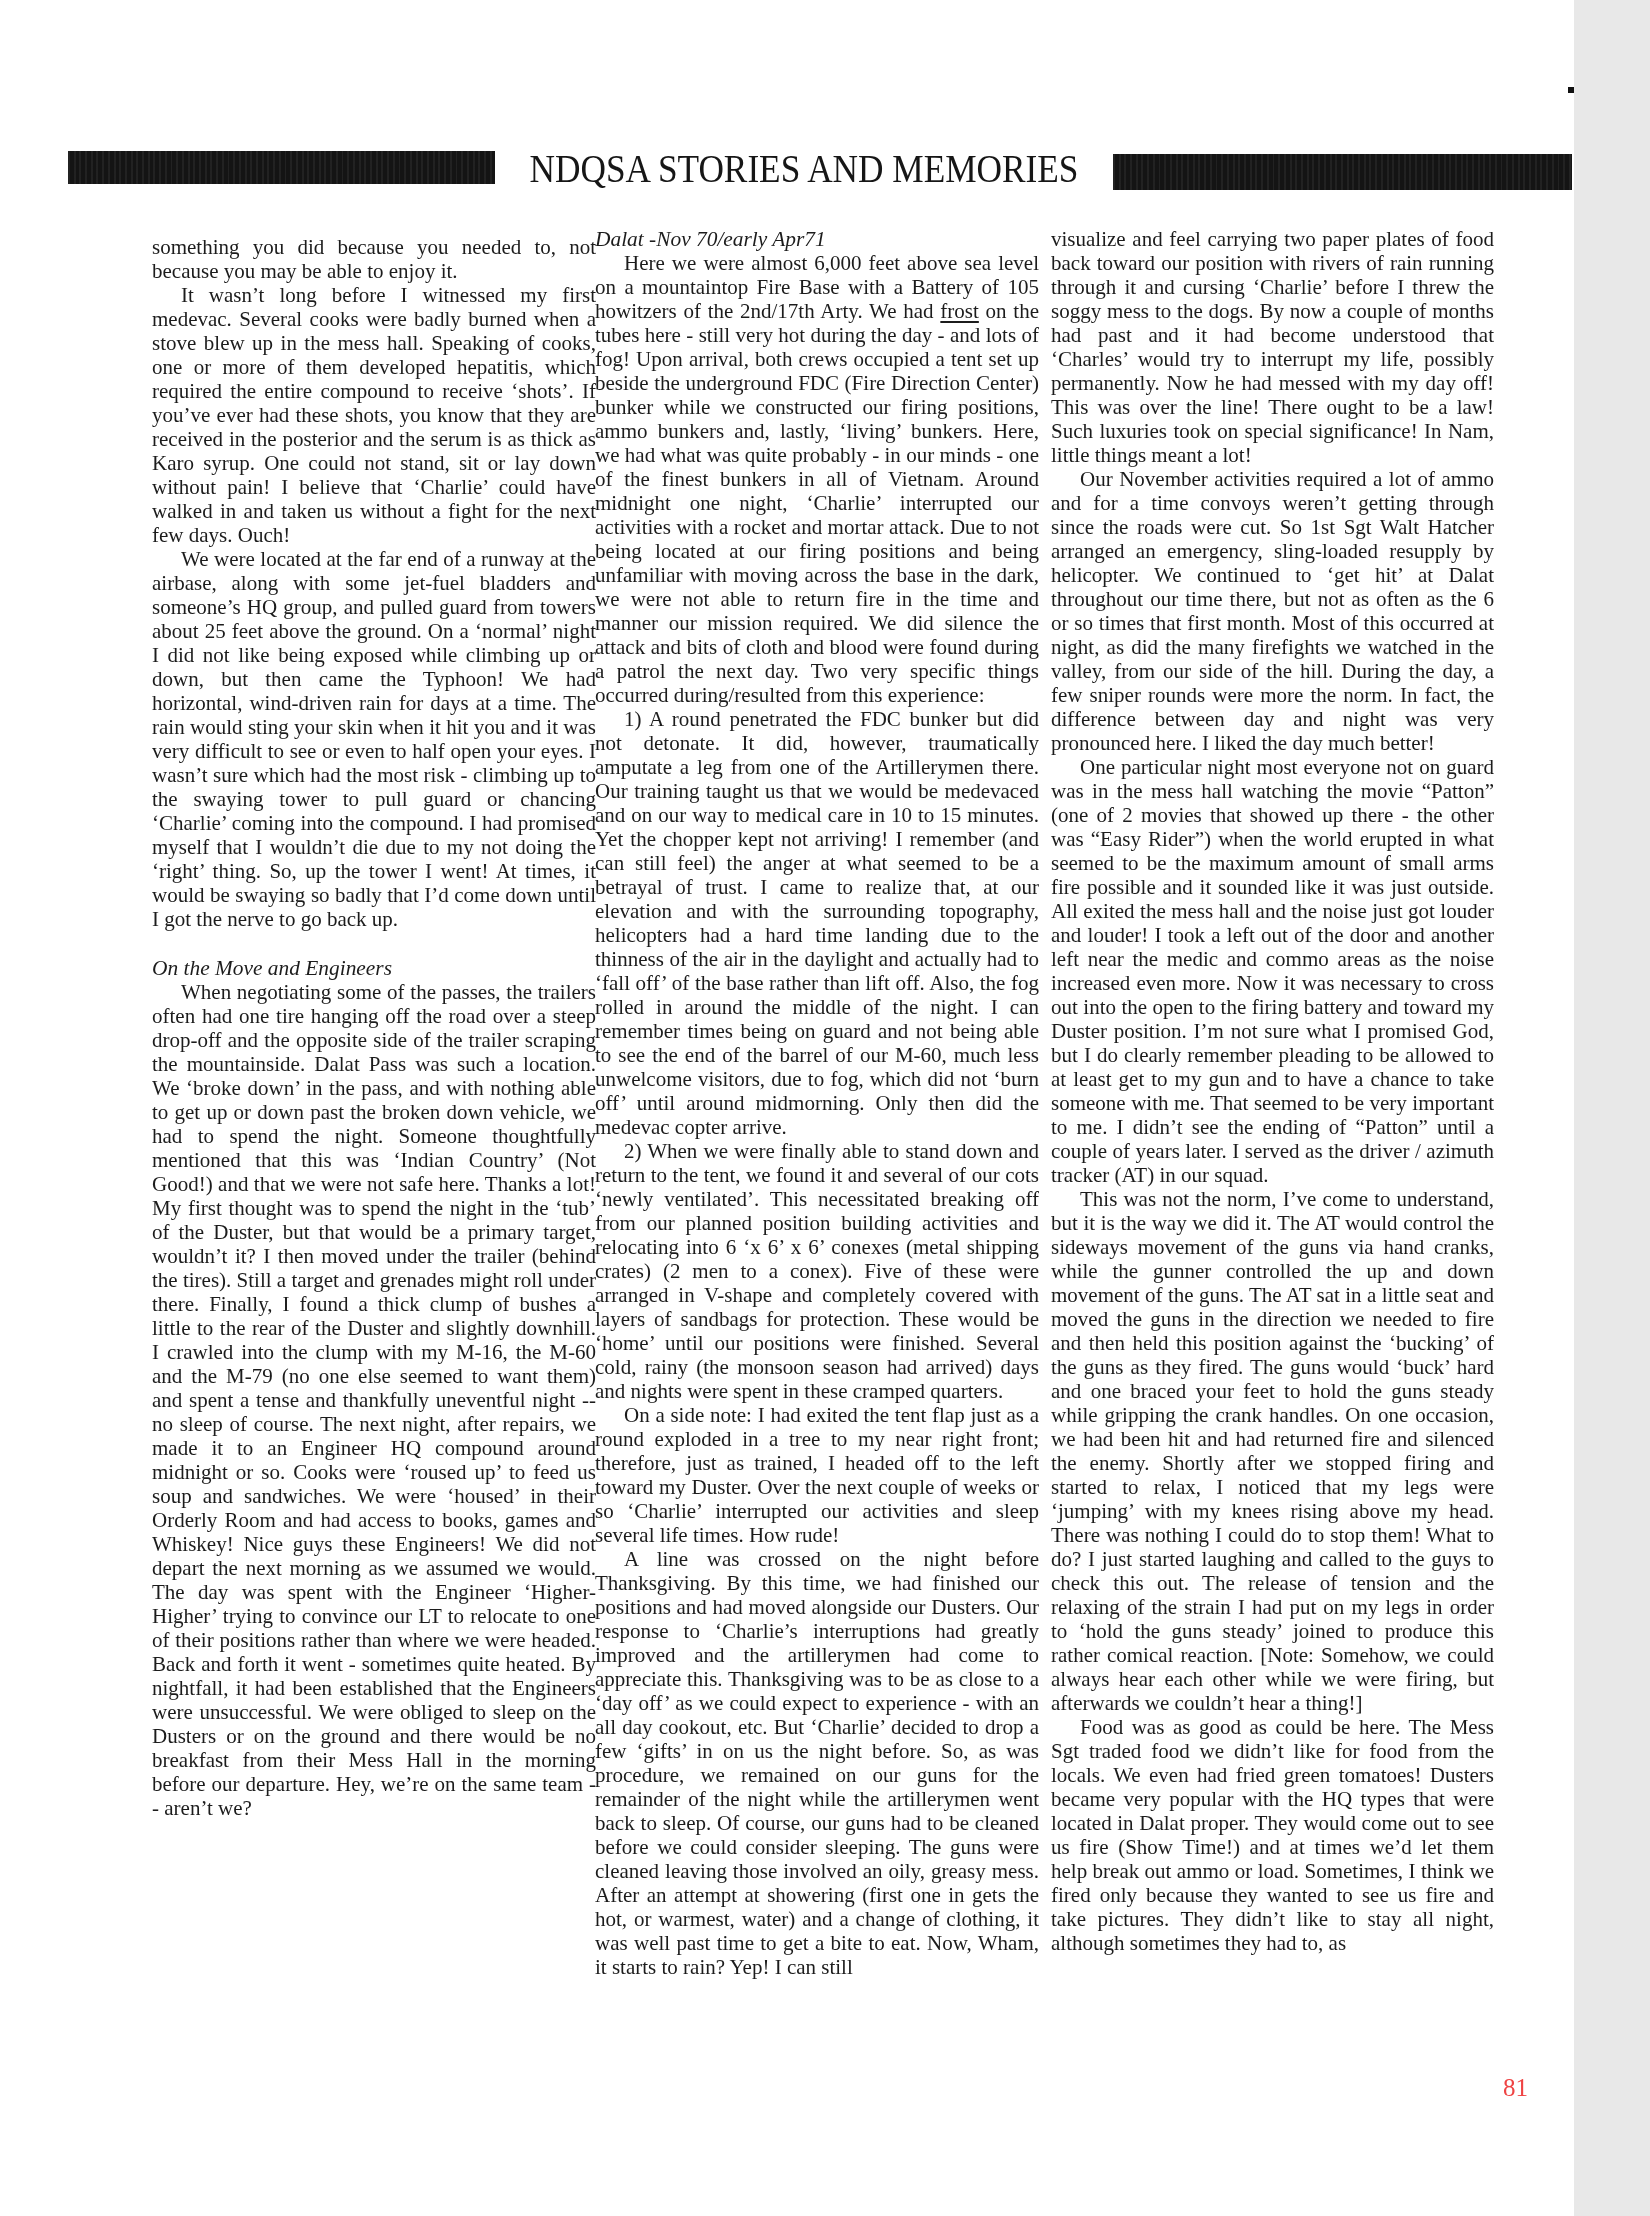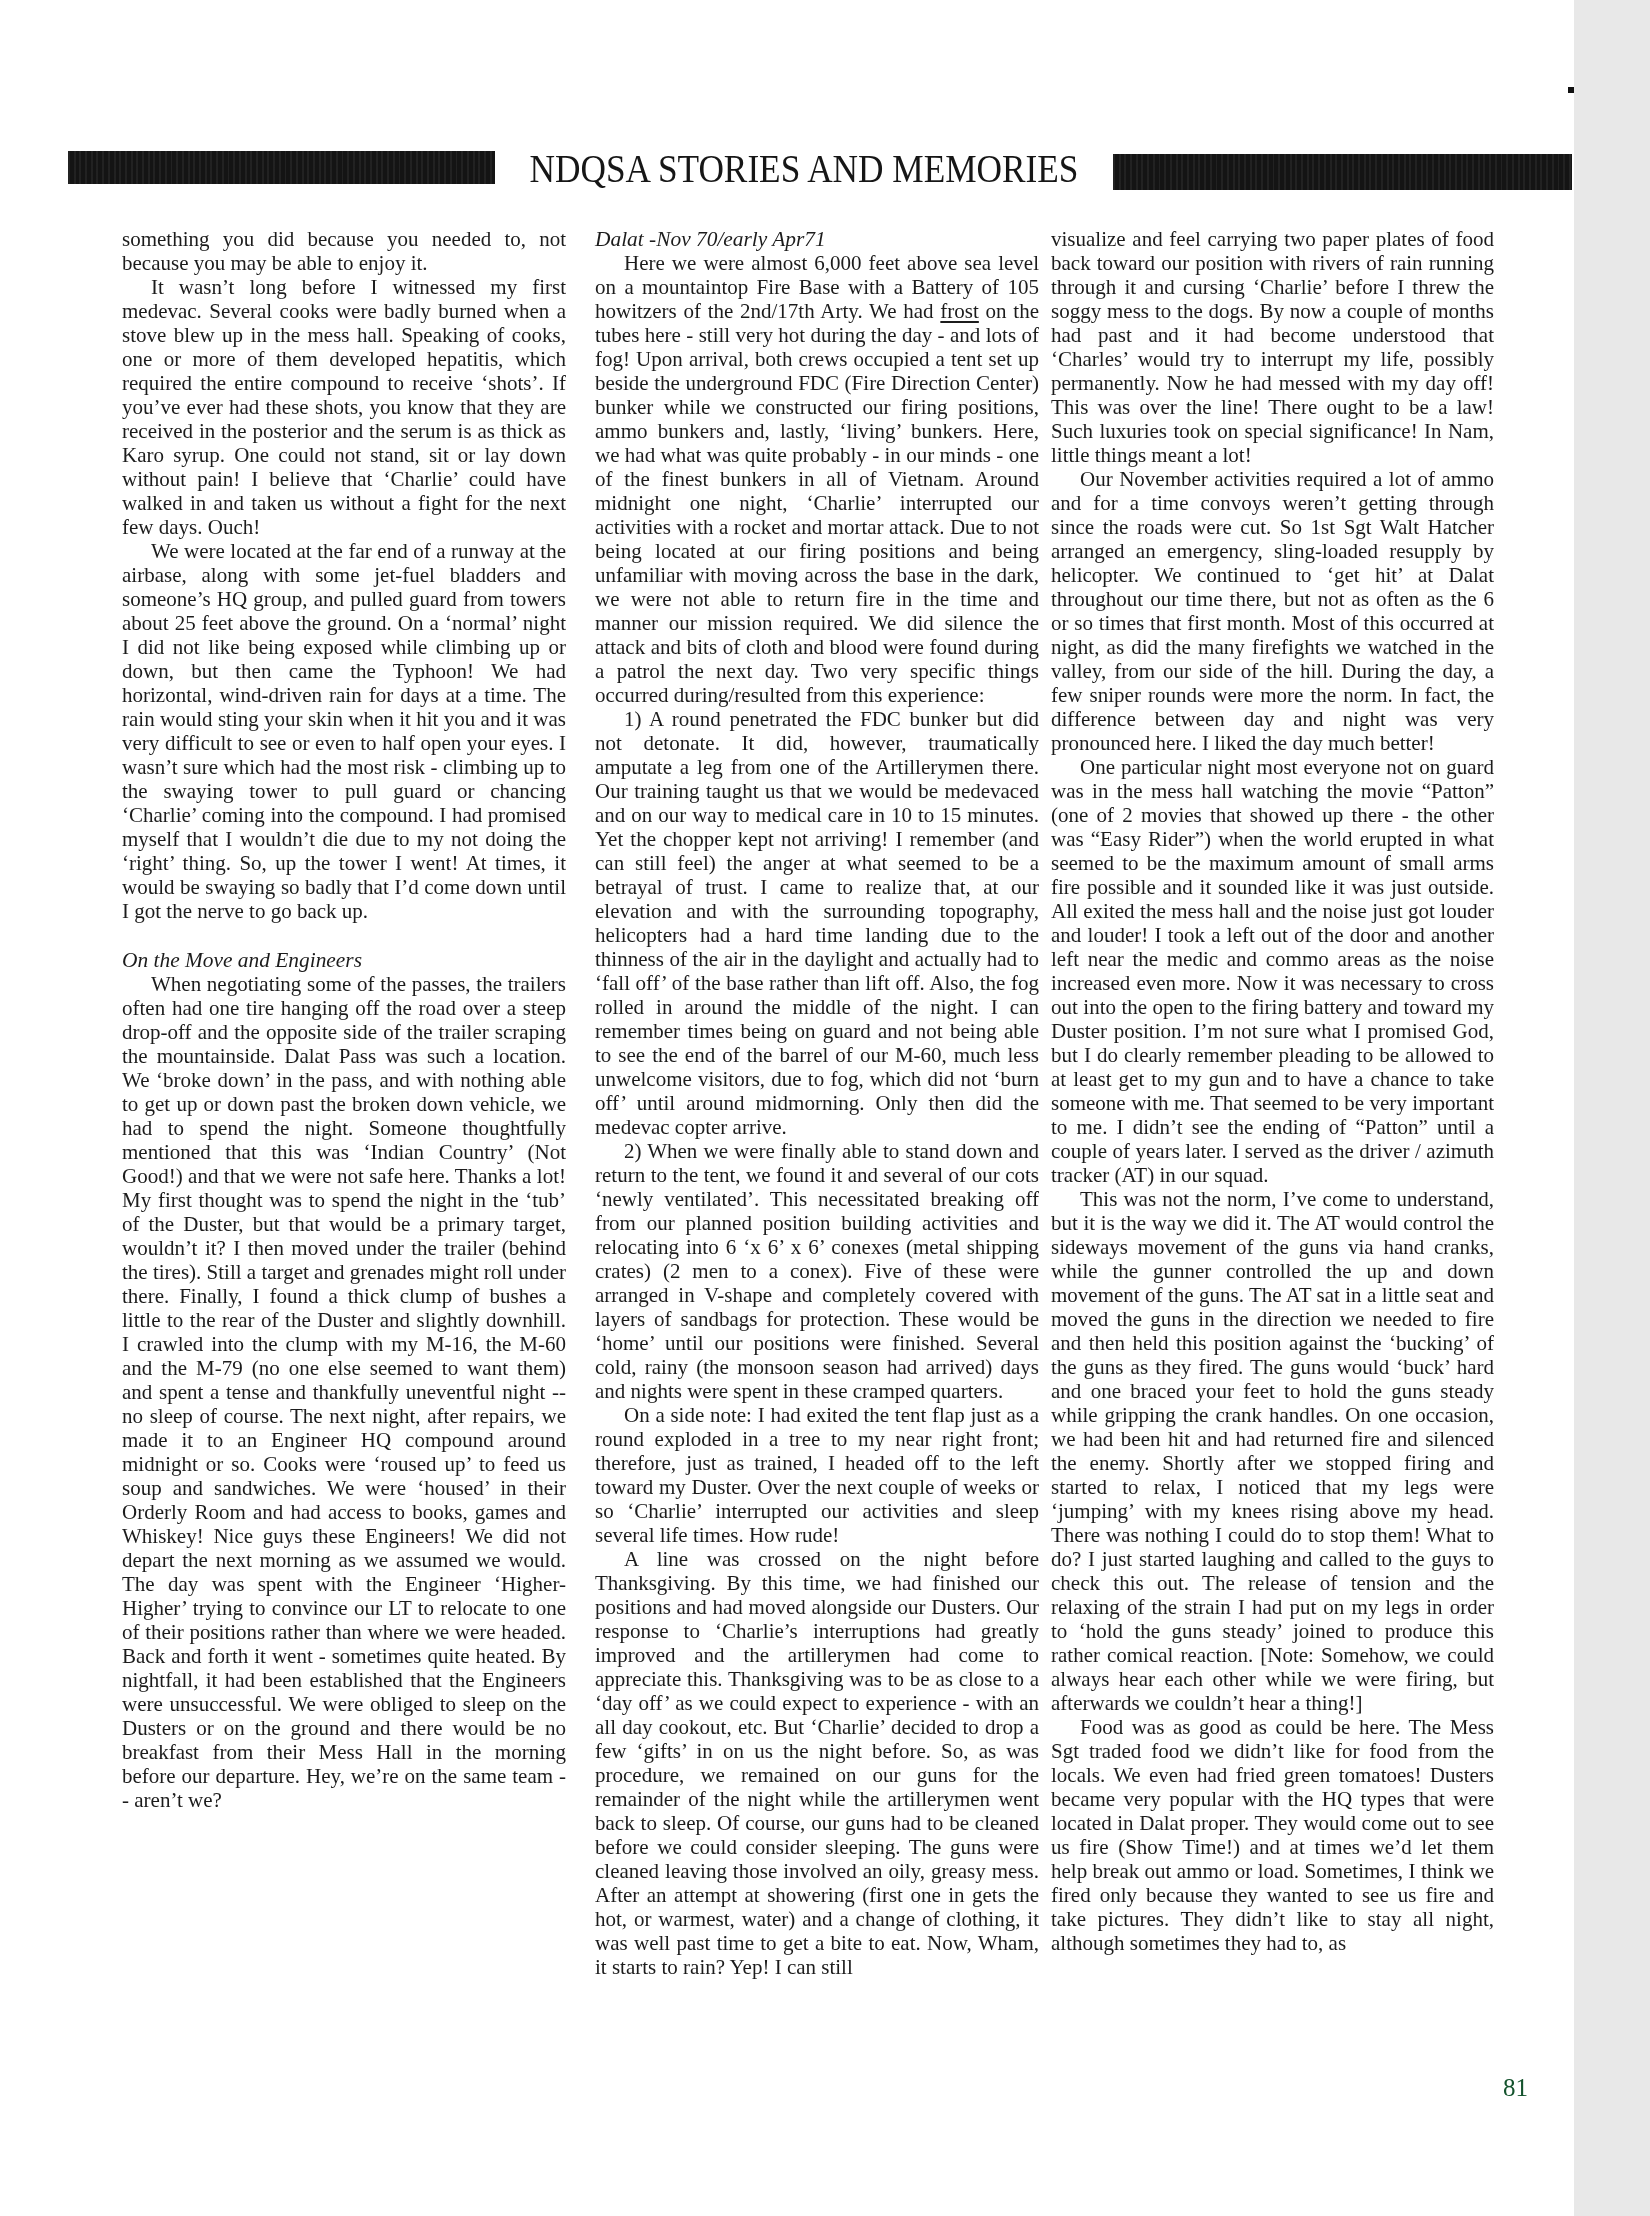--- a/index.html
+++ b/index.html
@@ -38,39 +38,39 @@
   }
   
   .col {
     position: absolute;
     top: 227px;
     font-size: 21px;
     line-height: 24px;
     text-align: justify;
     hyphens: none;
   }
-  .col-0 { left: 122px;  width: 444px; }
+  .col-0 { left: 152px;  width: 444px; margin-top: 8px; }
   .col-1 { left: 595px;  width: 444px; }
   .col-2 { left: 1051px; width: 443px; }
   .col p { margin: 0; }
   .col p.indent { text-indent: 29px; }
   .col p.heading {
     font-weight: normal;
     font-style: italic;
     font-size: 21.4px;
     text-align: left;
     text-indent: 0;
   }
   .col p.space-before { margin-top: 25px; }
   .col u { text-underline-offset: 2.5px; }
   .page-number {
     position: absolute;
     left: 1503px; top: 2074px;
     font-size: 25px; line-height: 28px;
-    color: #14532d;
+    color: #ef4444;
   }
 </style>
 </head>
 <body>
 
 <div class="page">
 
   <div class="bar bar-left"></div>
   <div class="page-title">NDQSA STORIES AND MEMORIES</div>
   <div class="bar bar-right"></div>

